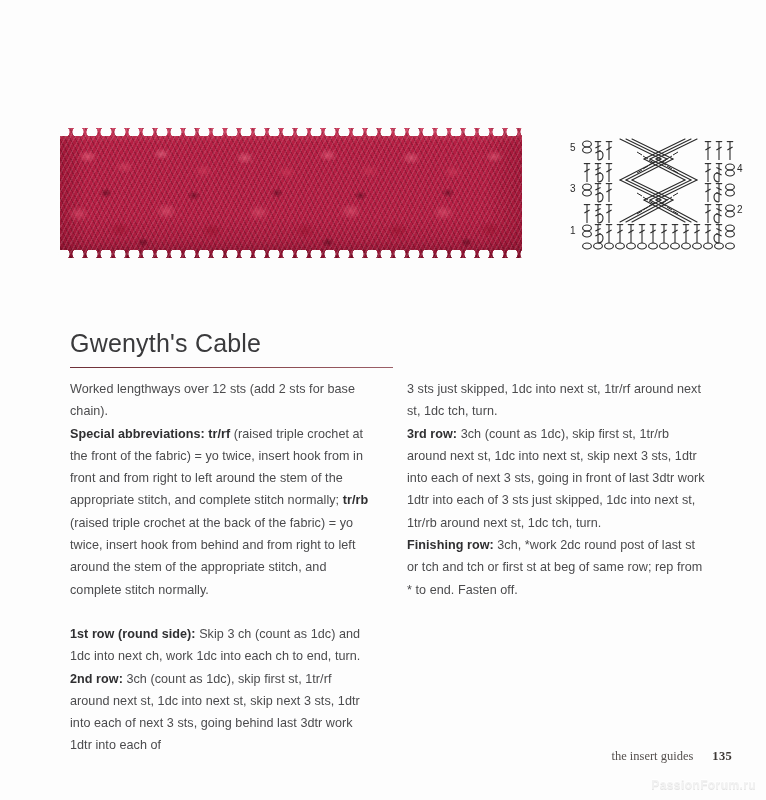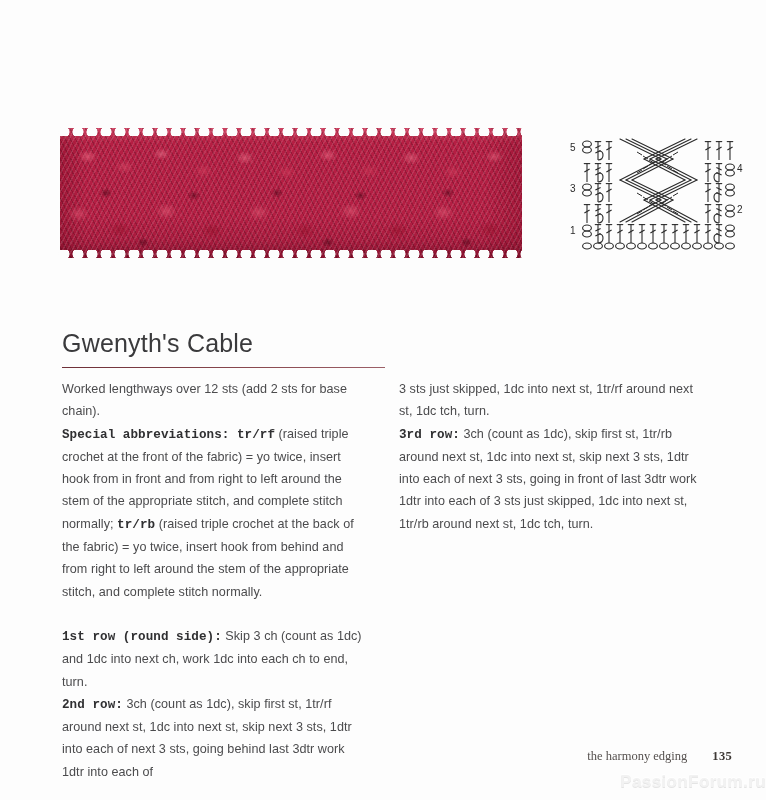--- a/index.html
+++ b/index.html
@@ -104,21 +104,21 @@
     left: 565px;
     top: 130px;
     width: 185px;
     height: 122px;
   }
   .chart-wrap svg { display: block; }
 
   
   .title-block {
     position: absolute;
-    left: 62px;
+    left: 70px;
     top: 330px;
     width: 325px;
   }
   .pattern-title {
     margin: 0;
     font-family: "Liberation Sans", sans-serif;
     font-size: 25px;
     font-weight: 400;
     letter-spacing: .2px;
     color: #3a3a3c;
@@ -135,59 +135,59 @@
   .columns {
     position: absolute;
     left: 62px;
     top: 378px;
     width: 644px;
     display: flex;
     gap: 30px;
   }
   .col {
     width: 322px;
+    margin-left: 8px;
   }
   .col p {
     margin: 0;
     font-family: "Liberation Sans", sans-serif;
     font-size: 12.6px;
     line-height: 22.3px;
     color: #4b4b4d;
     letter-spacing: .05px;
     text-align: left;
   }
   .col p.gap-before { margin-top: 22px; }
   .col b {
     font-weight: 700;
     color: #2f2f31;
-    font-family: Liberation Mono, monospace;
   }
 
   
   .footer {
     position: absolute;
     right: 34px;
     bottom: 36px;
     font-family: "Liberation Serif", serif;
     font-size: 12.5px;
     color: #55504e;
     white-space: nowrap;
   }
   .footer .page-no {
     font-weight: 700;
     color: #3d3835;
-    margin-left: 25px;
+    margin-left: 19px;
     letter-spacing: .3px;
   }
   .watermark {
     position: absolute;
-    right: 0;
+    right: 10px;
     bottom: 8px;
     font-family: "Liberation Sans", sans-serif;
-    font-size: 17px;
+    font-size: 12px;
     font-weight: 700;
     letter-spacing: .4px;
     color: #f2f2f2;
     text-shadow:
       0 1px 0 #e4e4e4,
       0 -1px 0 #ffffff;
     white-space: nowrap;
   }
 </style>
 </head>
@@ -370,21 +370,22 @@
   <div class="col">
     <p><span>Worked lengthways over 12 sts (add 2 sts for base chain).</span></p>
     <p><b>Special abbreviations: tr/rf</b><span> (raised triple crochet at the front of the fabric) = yo twice, insert hook from in front and from right to left around the stem of the appropriate stitch, and complete stitch normally; </span><b>tr/rb</b><span> (raised triple crochet at the back of the fabric) = yo twice, insert hook from behind and from right to left around the stem of the appropriate stitch, and complete stitch normally.</span></p>
     <p class="gap-before"><b>1st row (round side):</b><span> Skip 3 ch (count as 1dc) and 1dc into next ch, work 1dc into each ch to end, turn.</span></p>
     <p><b>2nd row:</b><span> 3ch (count as 1dc), skip first st, 1tr/rf around next st, 1dc into next st, skip next 3 sts, 1dtr into each of next 3 sts, going behind last 3dtr work 1dtr into each of</span></p>
   </div>
 
   <div class="col">
     <p><span>3 sts just skipped, 1dc into next st, 1tr/rf around next st, 1dc tch, turn.</span></p>
     <p><b>3rd row:</b><span> 3ch (count as 1dc), skip first st, 1tr/rb around next st, 1dc into next st, skip next 3 sts, 1dtr into each of next 3 sts, going in front of last 3dtr work 1dtr into each of 3 sts just skipped, 1dc into next st, 1tr/rb around next st, 1dc tch, turn.</span></p>
+    <p><b>Finishing row:</b><span> 3ch, *work 2dc round post of last st or tch and tch or first st at beg of same row; rep from * to end. Fasten off.</span></p>
   </div>
 
 </div>
 
 <div class="footer">
-  <span>the harmony edging</span><span class="page-no">135</span>
+  <span>the insert guides</span><span class="page-no">135</span>
 </div>
 
 <div class="watermark">PassionForum.ru</div>
 
 </body></html>

